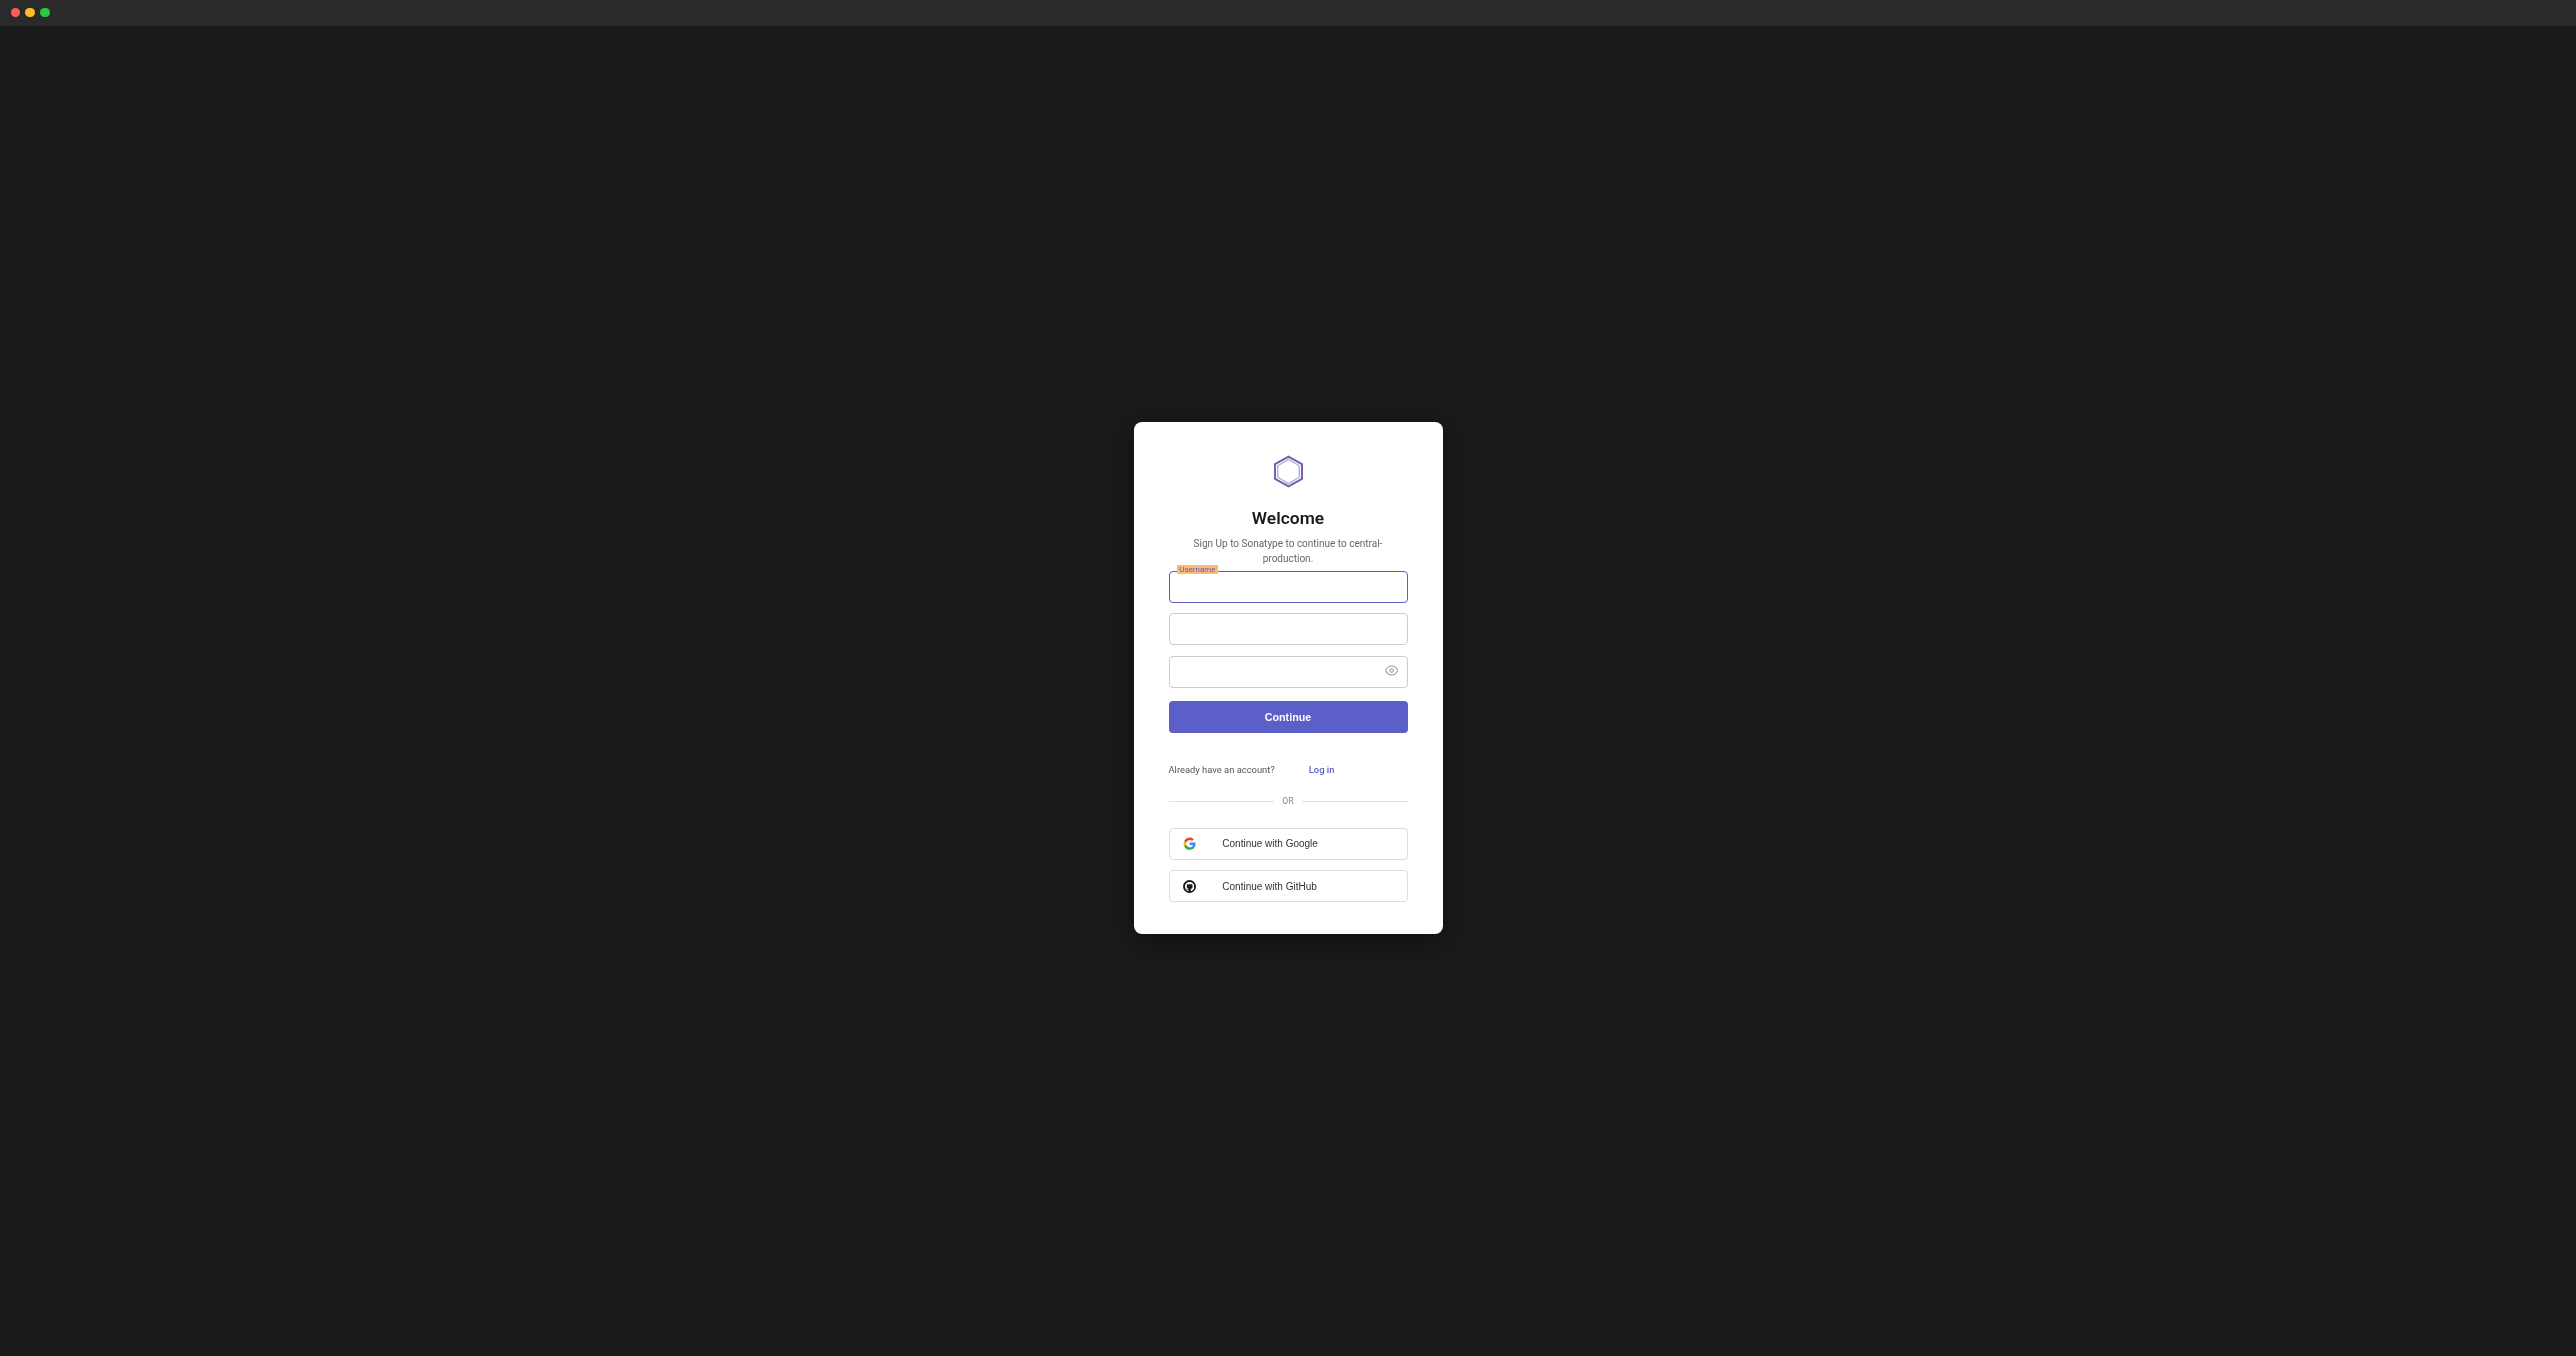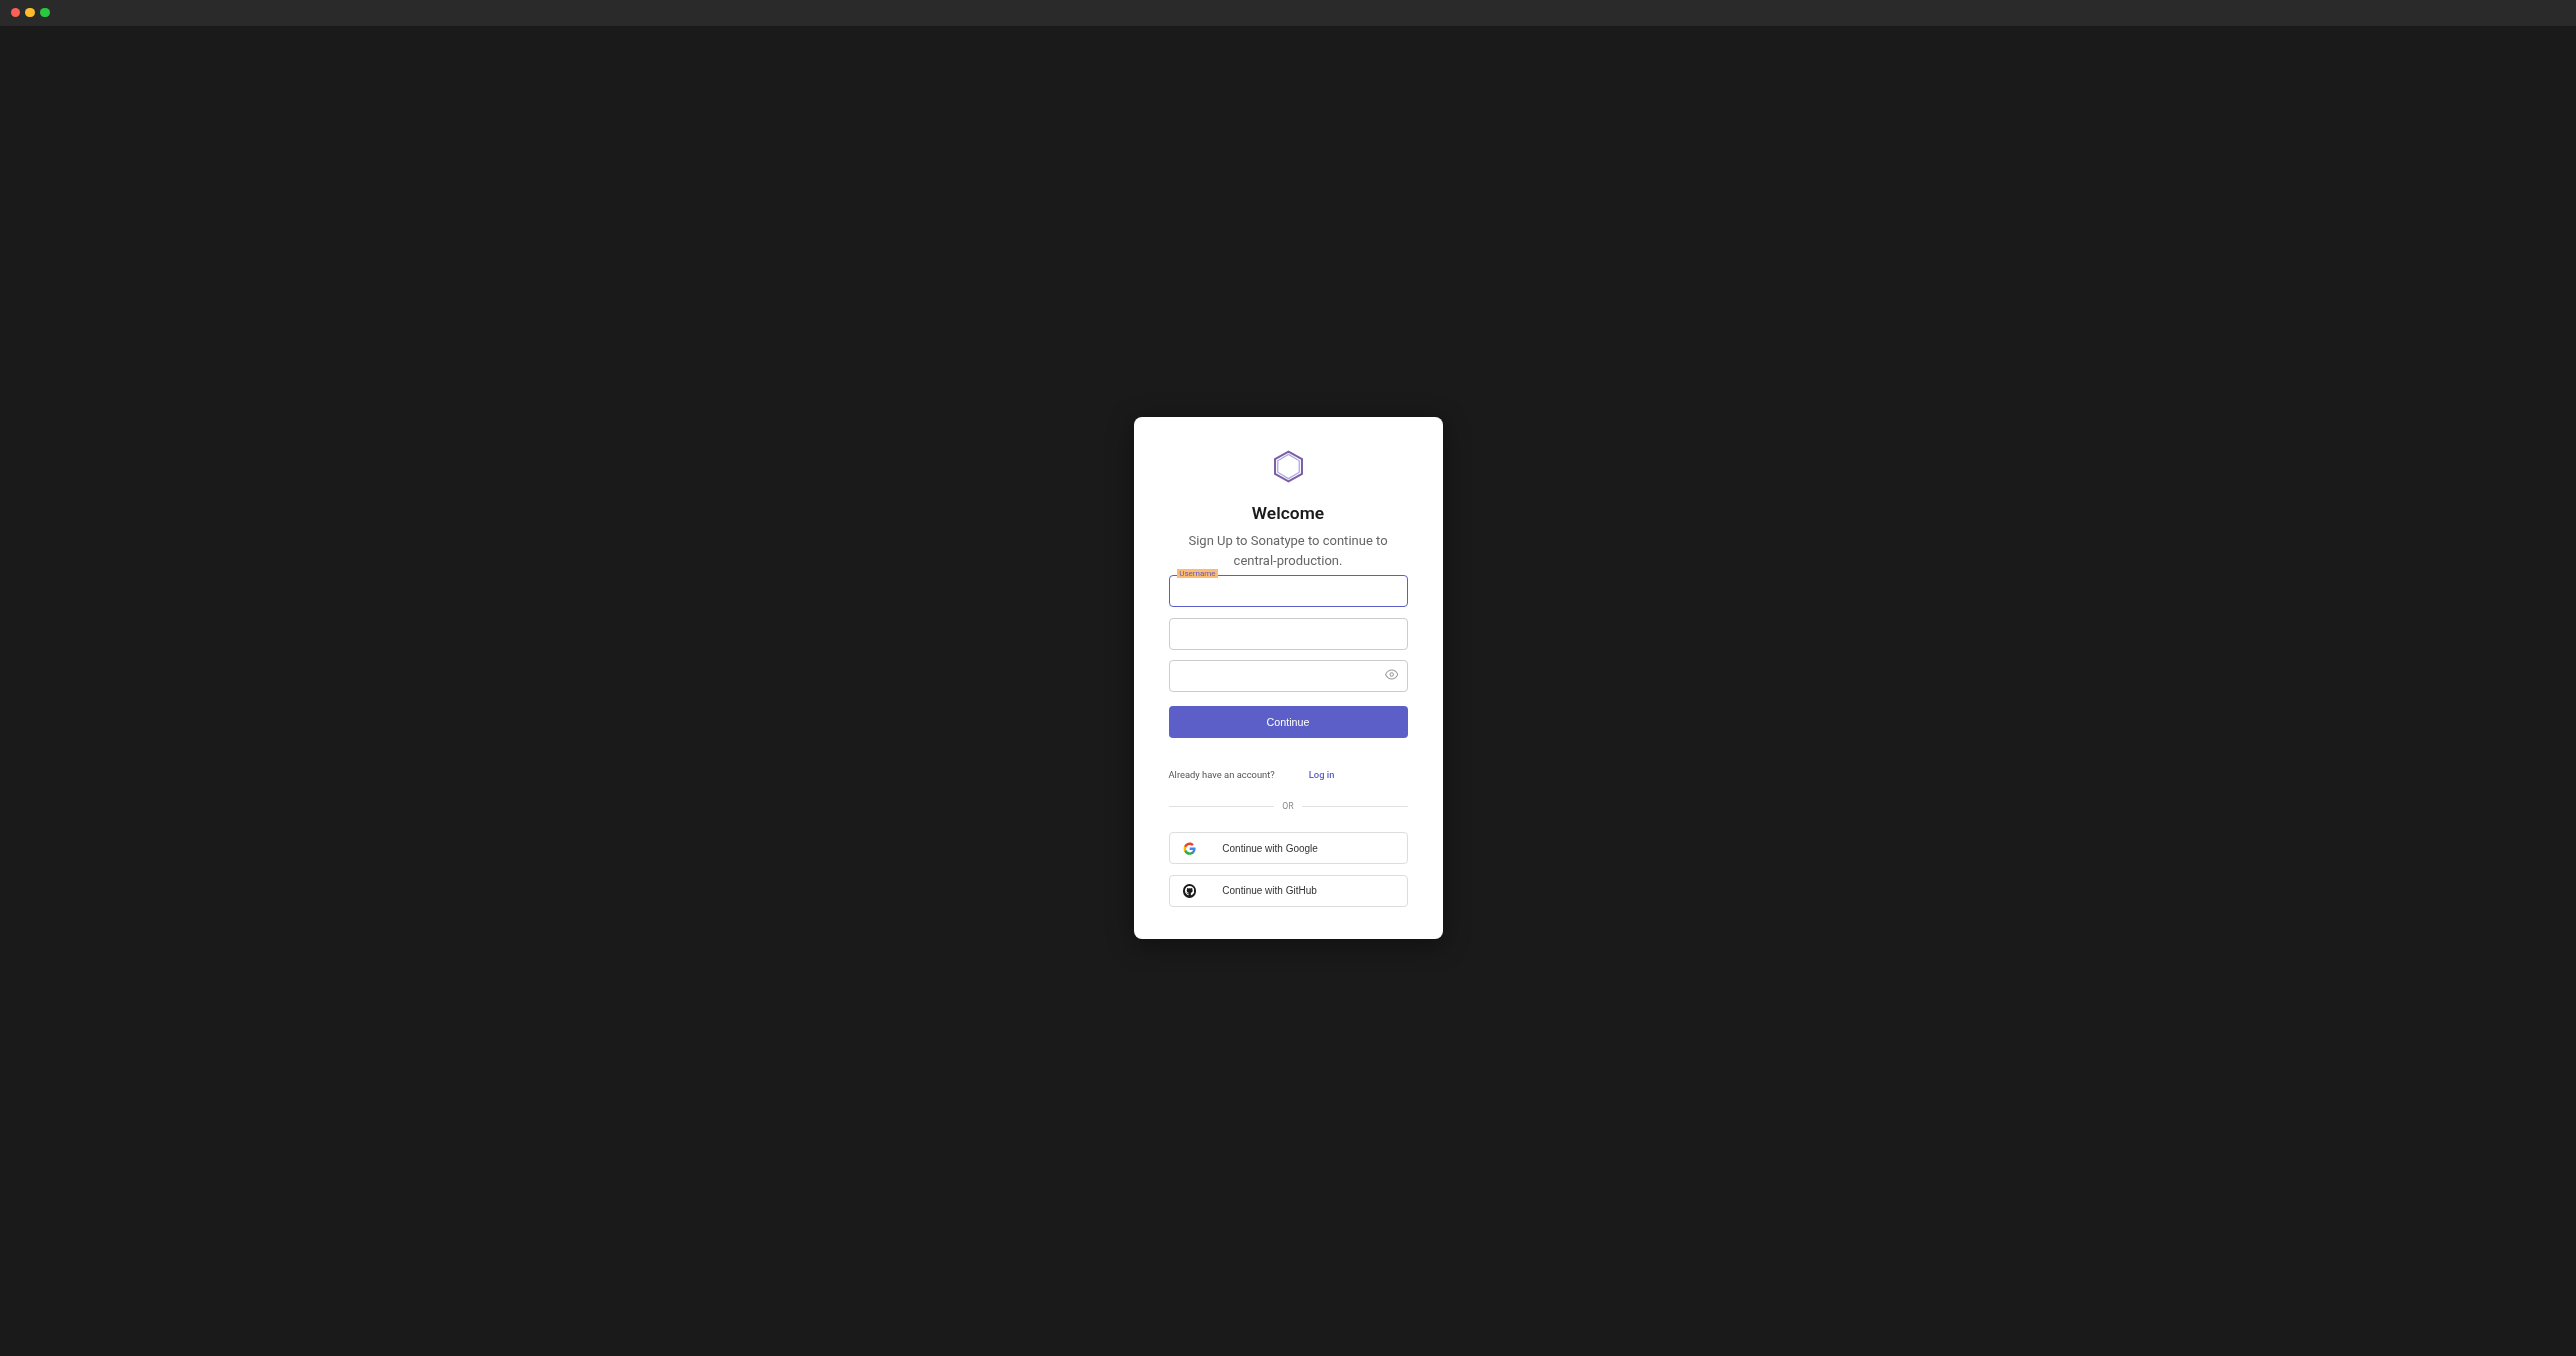--- a/index.html
+++ b/index.html
@@ -66,21 +66,21 @@
 
     .welcome-title {
       font-size: 17.4px;
       font-weight: 600;
       color: #1a1a1a;
       margin-bottom: 8px;
       text-align: center;
     }
 
     .welcome-subtitle {
-      font-size: 13px;
+      font-size: 10px;
       color: #666;
       text-align: center;
       line-height: 1.5;
       margin-bottom: 5px;
     }
 
     .form-container {
       width: 100%;
       display: flex;
       flex-direction: column;
@@ -134,21 +134,21 @@
     }
 
     .continue-btn {
       width: 100%;
       height: 32px;
       background: #5b5fc7;
       color: #fff;
       border: none;
       border-radius: 4px;
       font-size: 10.7px;
-      font-weight: 400;
+      font-weight: 700;
       cursor: pointer;
       margin-top: 2.7px;
     }
 
     .login-link-row {
       margin-top: 20px;
       font-size: 9.4px;
       color: #555;
       display: flex;
       gap: 14px;

